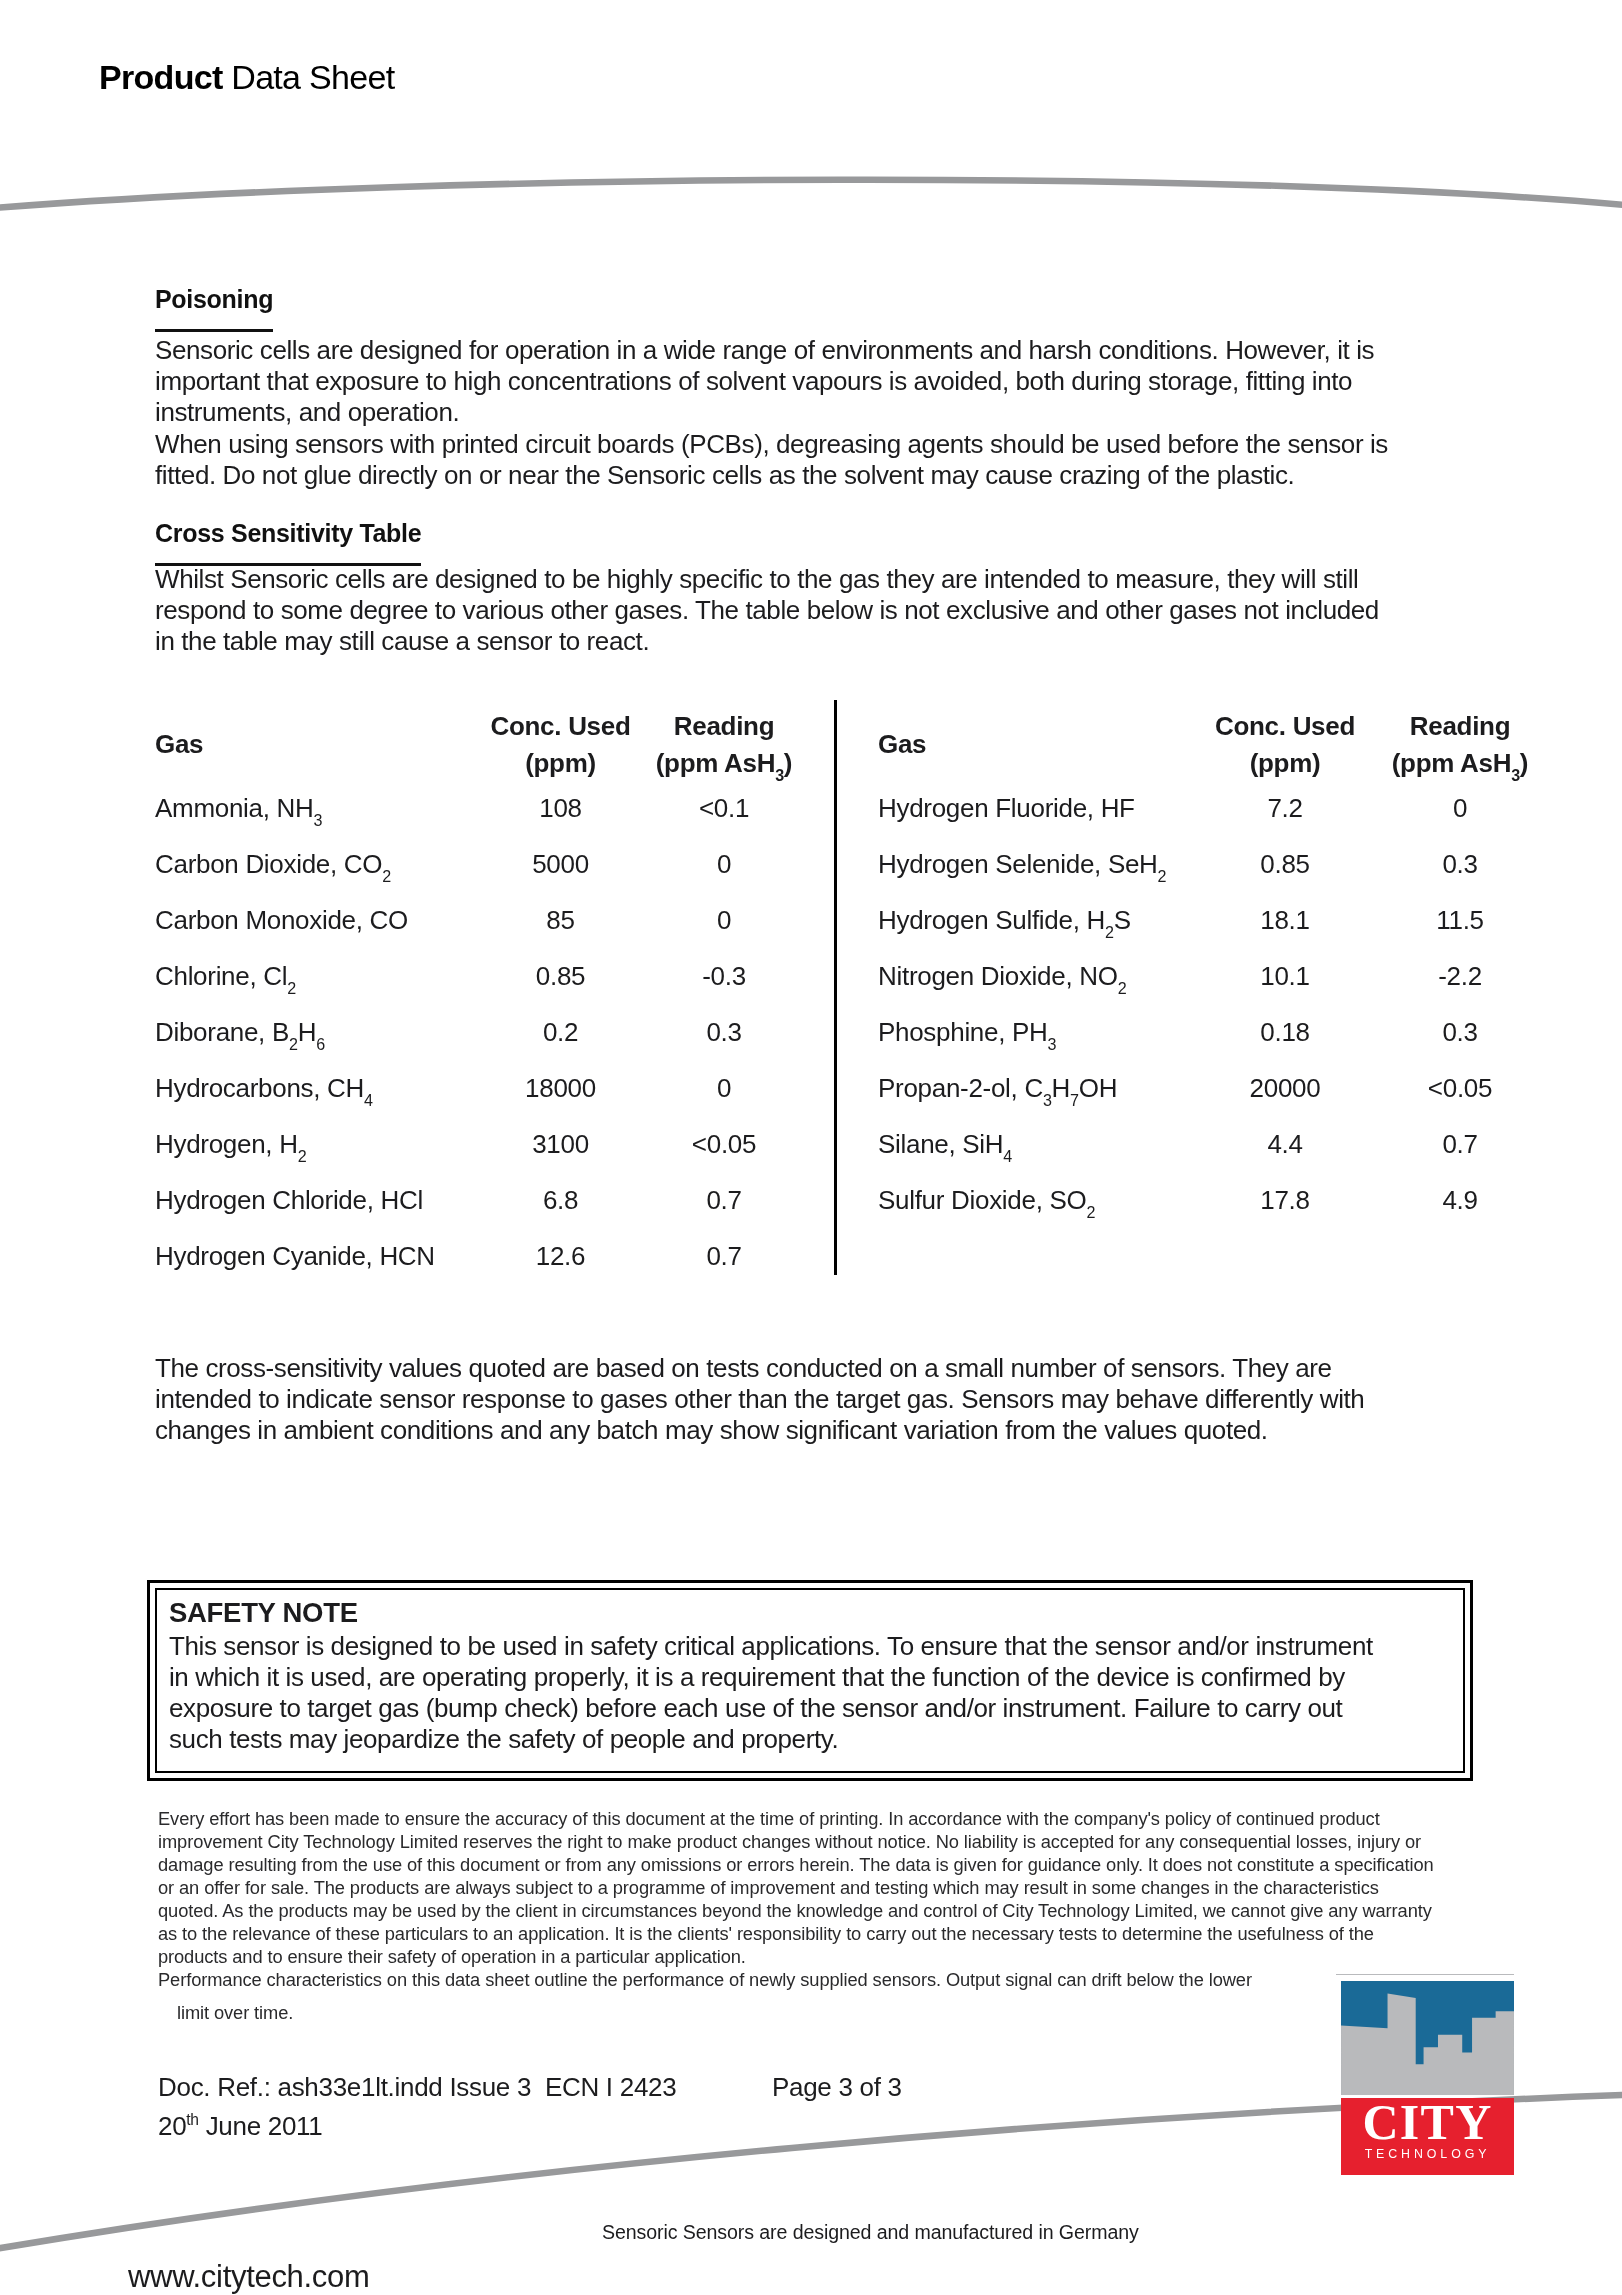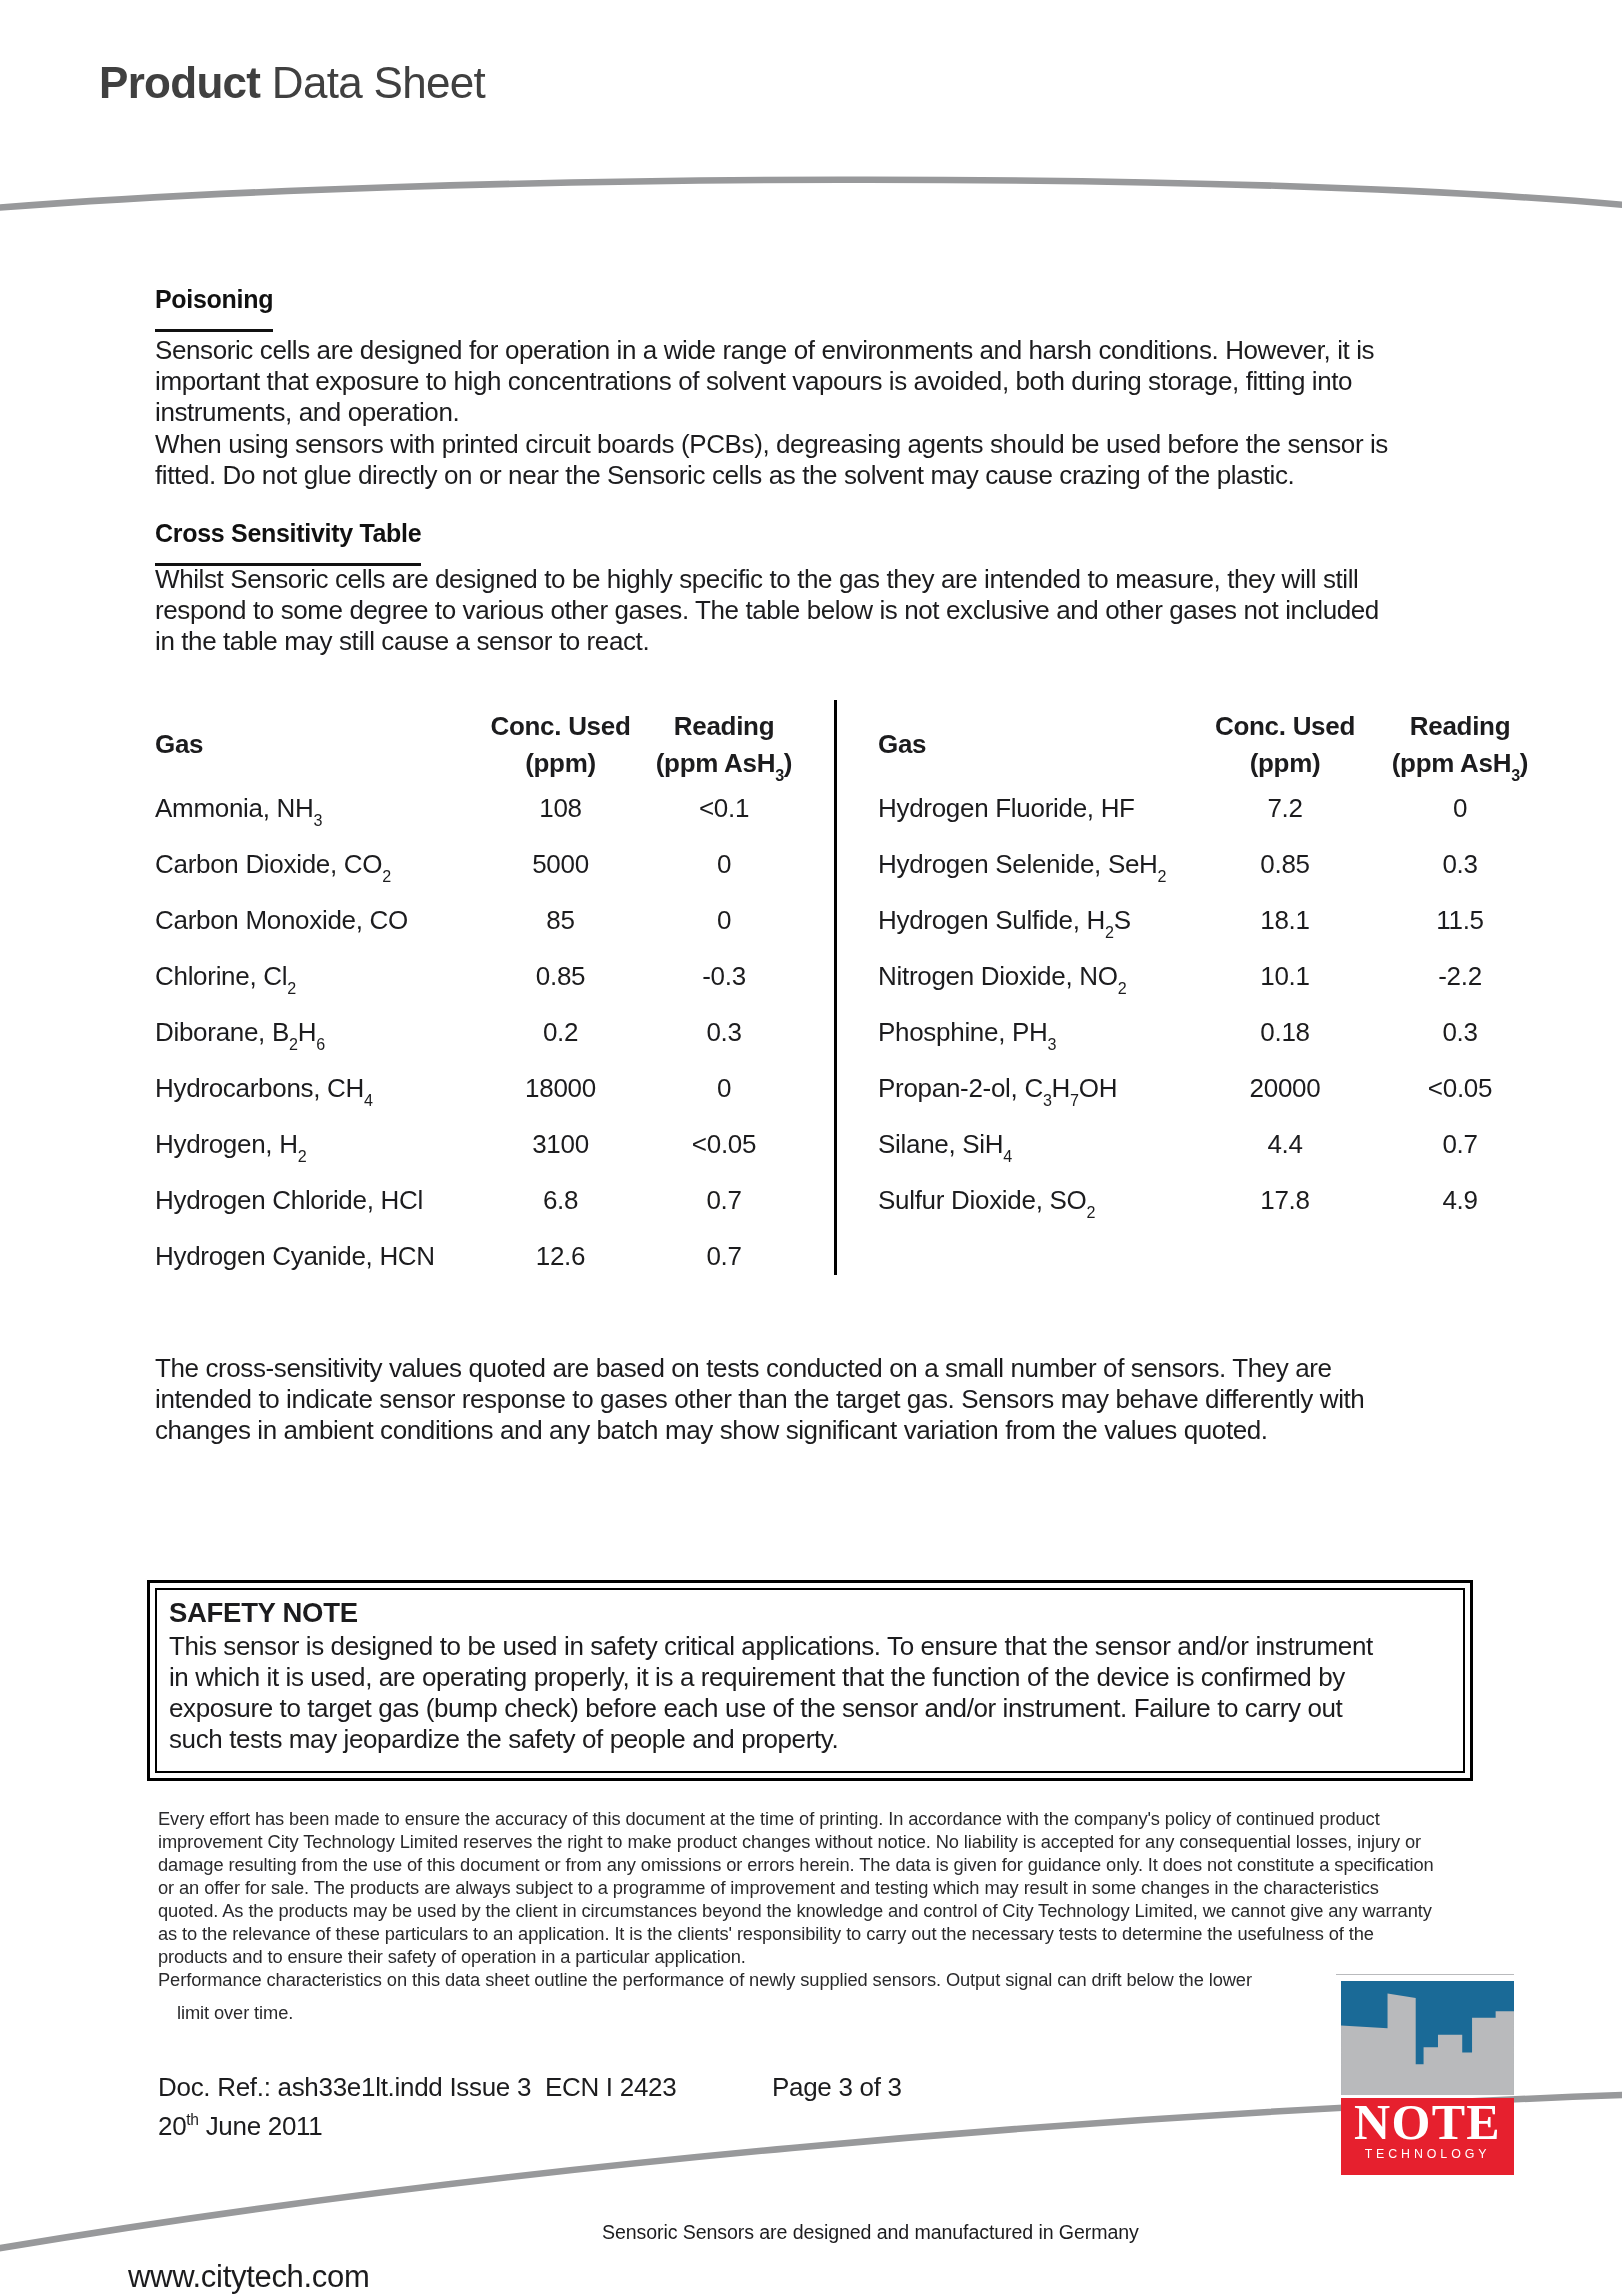--- a/index.html
+++ b/index.html
@@ -1,20 +1,20 @@
 <!DOCTYPE html>
 <html style="font-size:10.5px"><head>
 <meta charset="utf-8">
 <style>
   html,body{margin:0;padding:0;background:#e8e8e8;}
   .page{position:relative;width:1623px;height:2295px;background:#ffffff;overflow:hidden;
         font-family:"Liberation Sans",sans-serif;color:#1c1c1e;}
   .abs{position:absolute;}
   
-  .title{left:99px;top:58px;font-size:44px;letter-spacing:-0.7px;color:#404040;white-space:pre;}
+  .title{left:99px;top:58px;font-size:34px;letter-spacing:-0.7px;color:#000000;white-space:pre;}
   .title b{font-weight:bold;}
   
   .swoosh{left:0;top:0;width:1623px;height:2295px;pointer-events:none;}
   
   .h1{font-size:25px;font-weight:bold;color:#111;display:inline-block;
       border-bottom:3.9px solid #111;padding-bottom:15px;letter-spacing:-0.3px;}
   
   .body-text{font-size:26px;line-height:31px;letter-spacing:-0.4px;white-space:pre;color:#1c1c1e;}
   
   .thead,.trow{display:grid;align-items:start;}
@@ -224,21 +224,21 @@
 
   <div class="abs thinline" style="left:1336px;top:1974px;width:178px;"></div>
   <div class="abs logo" style="left:1341px;top:1981px;">
     <div class="logo-top">
       <svg width="173" height="114" viewBox="0 0 264 174" xmlns="http://www.w3.org/2000/svg">
         <rect x="0" y="0" width="264" height="174" fill="#1a6a97"></rect>
         <polygon fill="#b9babc" points="0,68 71,72 71,19 114,26 114,127 126,127 126,101 148,101 148,82 185,82 185,109 200,109 200,56 236,56 236,46 264,46 264,174 0,174"></polygon>
       </svg>
     </div>
     <div class="logo-bottom">
-      <div class="logo-city">NOTE</div>
+      <div class="logo-city">CITY</div>
       <div class="logo-tech">TECHNOLOGY</div>
     </div>
   </div>
 
   <div class="abs contact" style="left:602px;top:2157px;">
     <div>Sensoric Sensors are designed and manufactured in Germany</div>
     
     
   </div>
   <div class="abs website" style="left:128px;top:2259px;">www.citytech.com</div>

